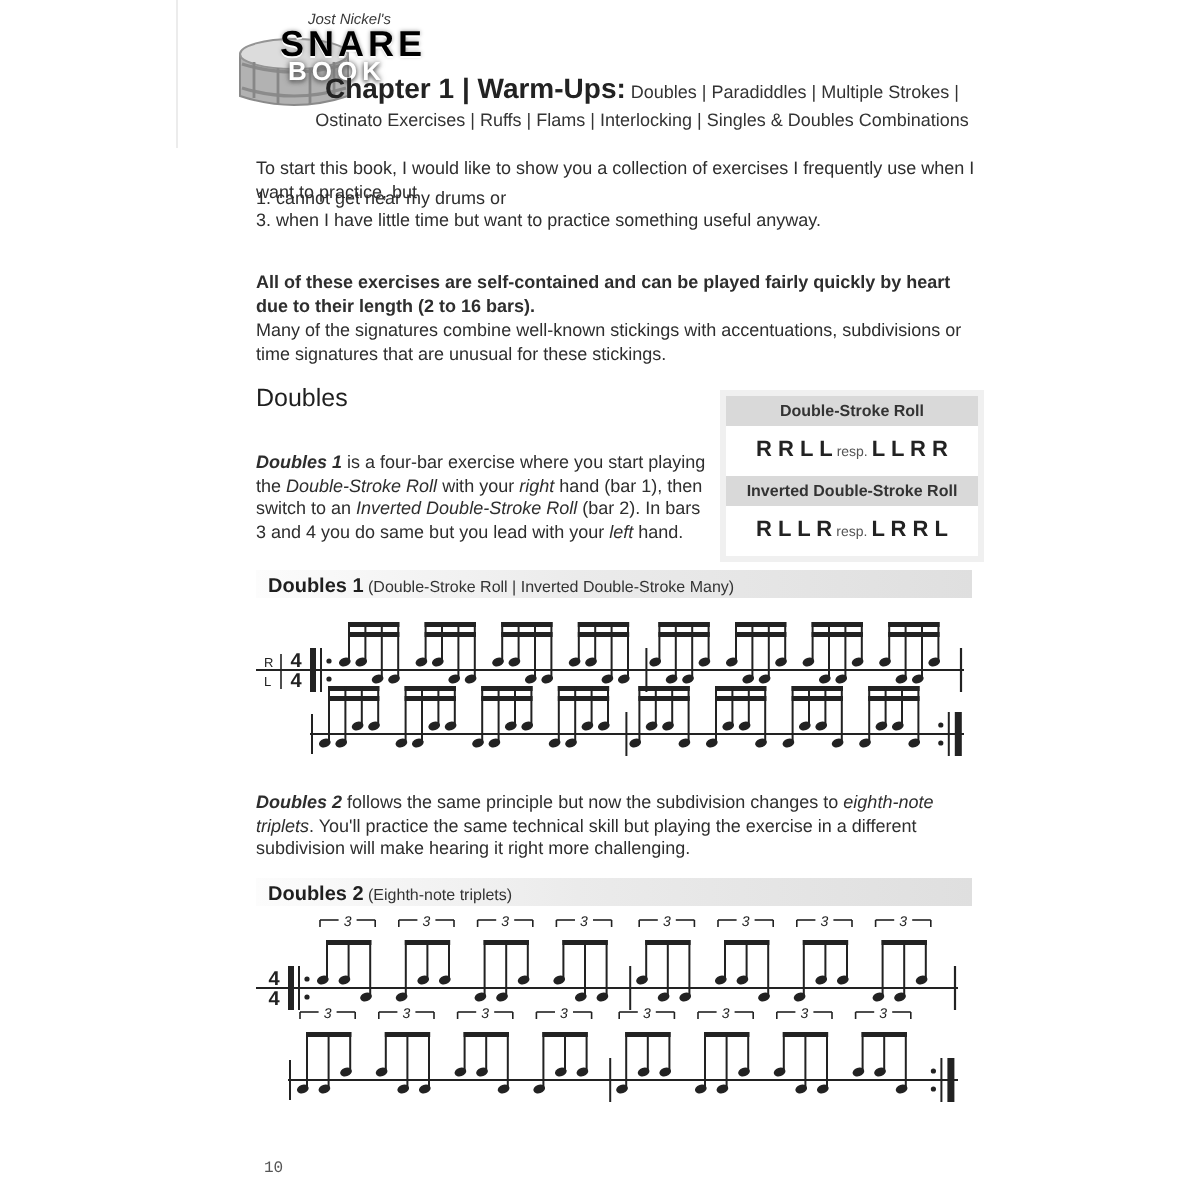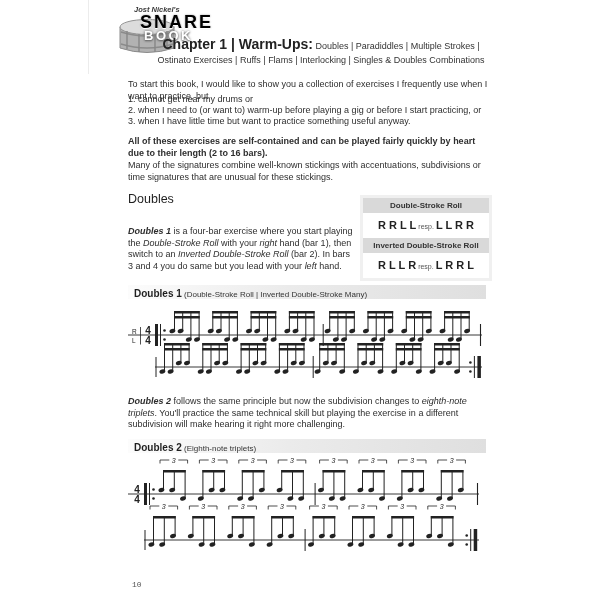--- a/index.html
+++ b/index.html
@@ -6,21 +6,21 @@
   body{
     width:600px;height:600px;background:#ffffff;overflow:hidden;
     font-family:"Liberation Sans",sans-serif;color:#2e2e2e;position:relative;
   }
   .page-edge{position:absolute;left:88px;top:0;width:1px;height:74px;background:#ececec;}
   .content{position:absolute;left:128px;top:0;width:364px;height:600px;}
   .abs{position:absolute;left:0;width:364px;}
 
   
   .logo{position:absolute;left:-10px;top:4px;width:126px;height:58px;}
-  .logo .author{position:absolute;top:1px;left:16px;font-size:7.5px;font-weight:bold;font-style:italic;color:#3a3a3a;}
+  .logo .author{position:absolute;top:1px;left:36px;font-size:7.5px;font-weight:normal;font-style:italic;color:#3a3a3a;}
   .logo .snare{position:absolute;top:8px;left:22px;font-size:18px;font-weight:bold;letter-spacing:2px;
     color:#000000;text-shadow:0 1px 0 #ffffff,0 0 2px #979797;}
   .logo .book{position:absolute;top:24px;left:26px;font-size:13px;font-weight:bold;letter-spacing:2.5px;
     color:#ffffff;text-shadow:0 0 3px #6e6e6e,0 1px 2px #5a5a5a;}
   .logo svg{position:absolute;top:13px;left:0;}
 
   
   .chapter{top:38px;text-align:center;padding-left:22px;width:342px;line-height:12.5px;}
   .chapter .c-bold{font-size:14px;font-weight:bold;color:#222;}
   .chapter .c-rest{font-size:9px;color:#333;}
@@ -87,21 +87,20 @@
   </div>
 
   <div class="abs chapter">
     <span class="c-bold">Chapter 1 | Warm-Ups:</span><span class="c-rest"> Doubles | Paradiddles | Multiple Strokes |</span>
     <span class="c-line2">Ostinato Exercises | Ruffs | Flams | Interlocking | Singles &amp; Doubles Combinations</span>
   </div>
 
   <p class="abs intro-p1">To start this book, I would like to show you a collection of exercises I frequently use when I want to practice, but</p>
   <div class="abs intro-list para">
     <div>1. cannot get near my drums or</div>
-    <div>2. when I need to (or want to) warm-up before playing a gig or before I start practicing, or</div>
     <div>3. when I have little time but want to practice something useful anyway.</div>
   </div>
   <p class="abs intro-p2">All of these exercises are self-contained and can be played fairly quickly by heart due to their length (2 to 16 bars).</p>
   <p class="abs intro-p3">Many of the signatures combine well-known stickings with accentuations, subdivisions or time signatures that are unusual for these stickings.</p>
 
   <div class="abs doubles-heading">Doubles</div>
 
 
   <p class="abs doubles-p2"><span class="bdit">Doubles 1</span><span> is a four-bar exercise where you start playing the </span><span class="it">Double-Stroke Roll</span><span> with your </span><span class="it">right</span><span> hand (bar 1), then switch to an </span><span class="it">Inverted Double-Stroke Roll</span><span> (bar 2). In bars 3 and 4 you do same but you lead with your </span><span class="it">left</span><span> hand.</span></p>
 

